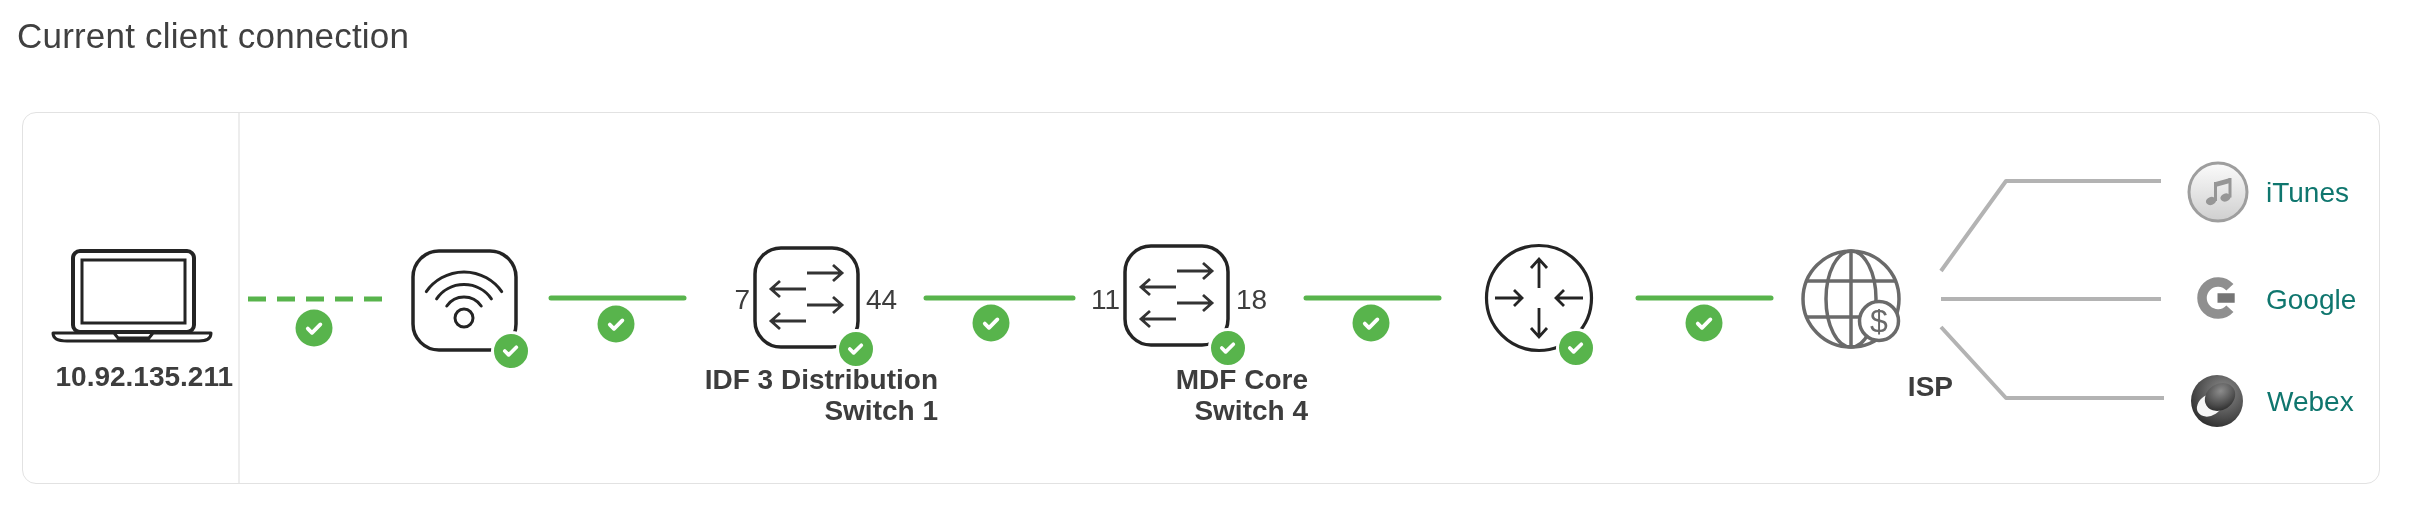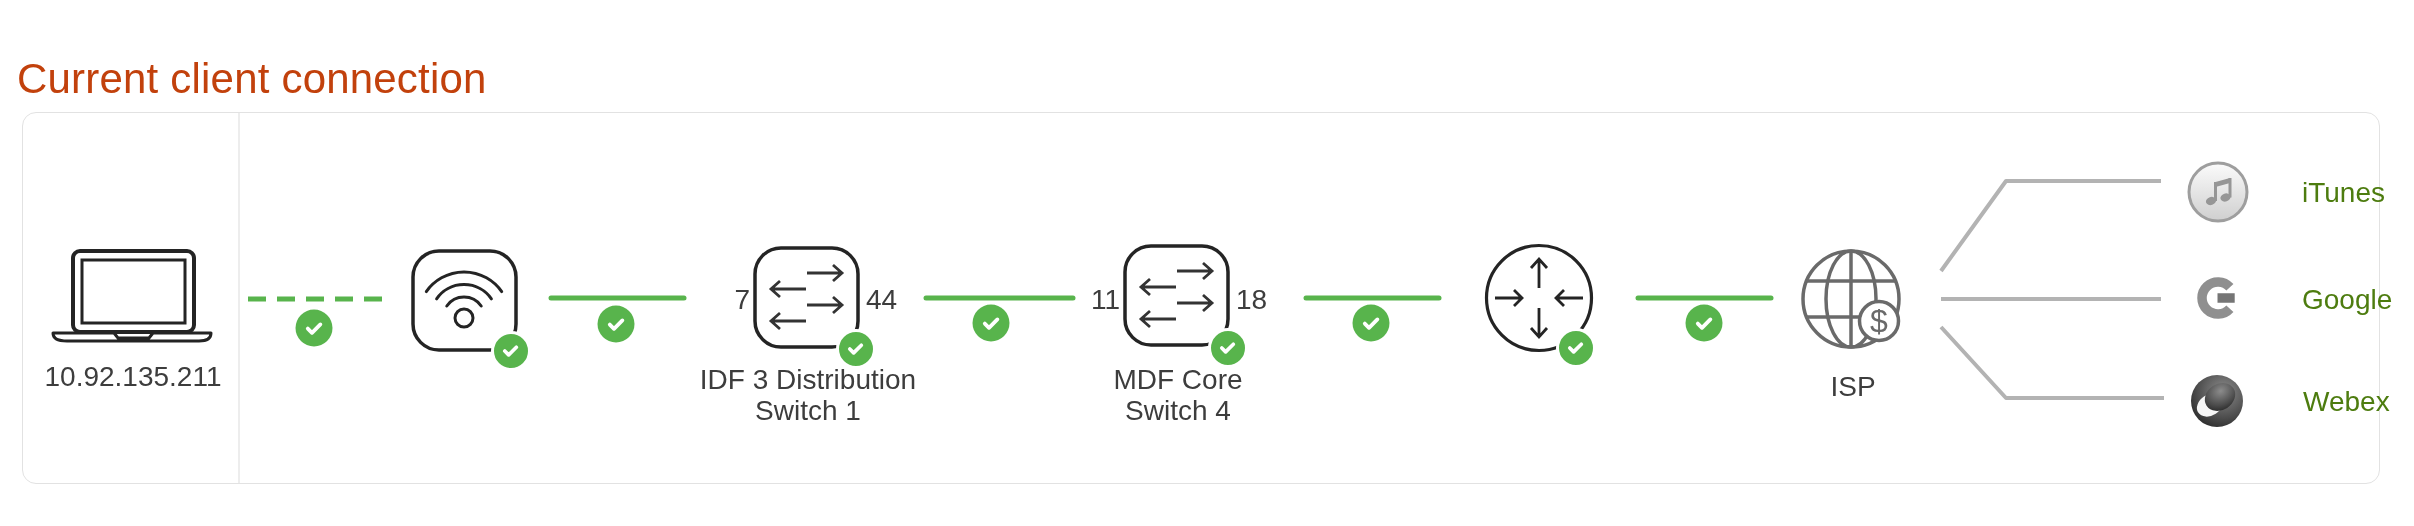--- a/index.html
+++ b/index.html
@@ -1,26 +1,26 @@
 <!DOCTYPE html>
 <html><head>
 <meta charset="utf-8">
 <style>
   html,body{margin:0;padding:0;background:#fff;}
   body{font-family:"Liberation Sans", sans-serif; color:#3d3d3d;}
   .stage{position:relative;width:2414px;height:526px;background:#fff;overflow:hidden;}
-  .page-title{position:absolute;left:17px;top:16px;font-size:42px;font-weight:400;color:#c2410c;letter-spacing:.2px;margin-top:39px;}
+  .page-title{position:absolute;left:17px;top:16px;font-size:35px;font-weight:400;color:#404040;letter-spacing:.2px;}
   .card{position:absolute;left:22px;top:112px;width:2356px;height:370px;background:#fff;
         border:1px solid #e2e2e2;border-radius:14px;}
   .pane-divider{position:absolute;left:215px;top:0;width:2px;height:100%;background:#ededed;}
   .links-layer{position:absolute;left:0;top:0;width:2356px;height:370px;pointer-events:none;}
   .abs{position:absolute;}
-  .node-label{position:absolute;font-size:28px;line-height:31px;color:#3d3d3d;text-align:center;white-space:pre-line;}
+  .node-label{position:absolute;font-size:28px;line-height:31px;color:#3d3d3d;text-align:right;white-space:pre-line;font-weight:bold;}
   .port-label{position:absolute;font-size:28px;color:#3d3d3d;}
-  .app-label{position:absolute;font-size:28px;color:#4d7c0f;white-space:nowrap;margin-left:36px;}
+  .app-label{position:absolute;font-size:28px;color:#0f766e;white-space:nowrap;}
   .check{position:absolute;width:37px;height:37px;border-radius:50%;background:#58b44c;
          transform:translate(-50%,-50%);display:flex;align-items:center;justify-content:center;}
   .check.node-check{width:34px;height:34px;border:3px solid #fff;}
   .check svg{width:68%;height:68%;display:block;}
   svg{display:block;}
 </style>
 </head>
 <body>
 
 <div class="stage">

